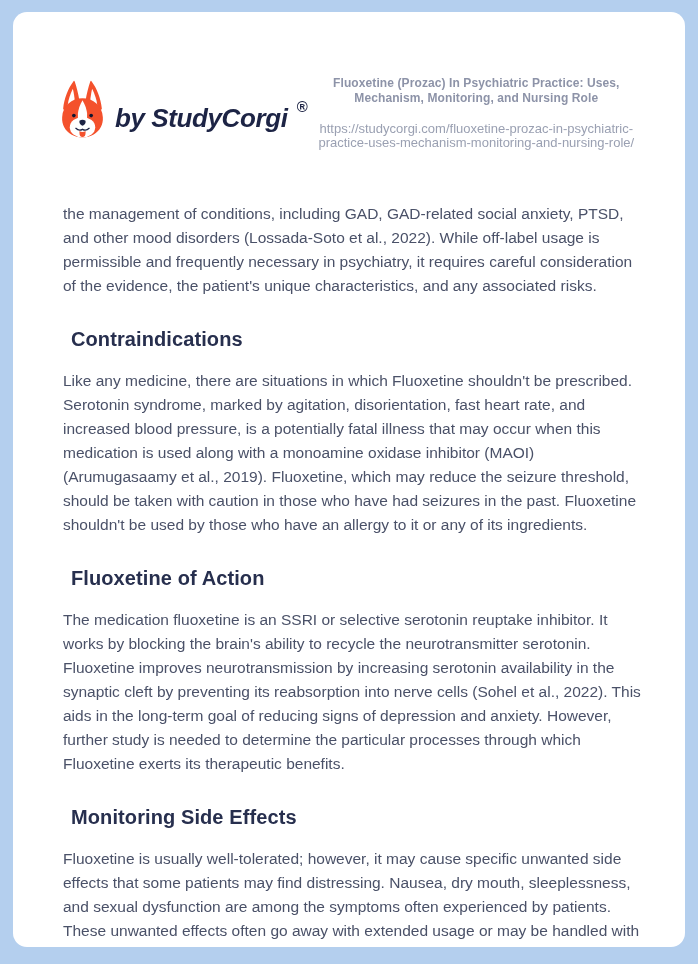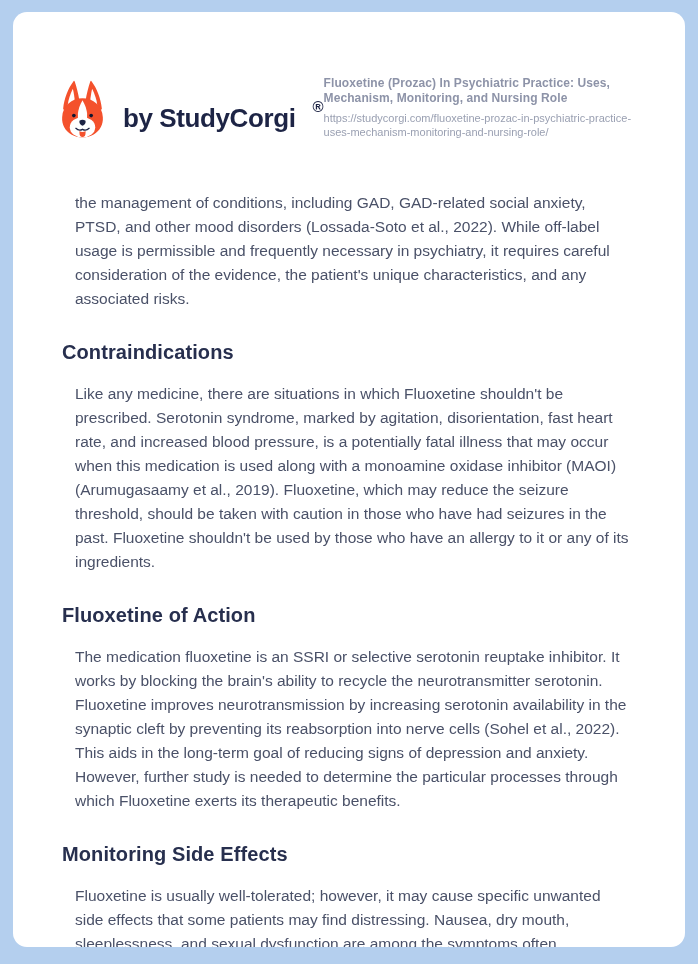--- a/index.html
+++ b/index.html
@@ -27,78 +27,79 @@
 
   
   .header {
     display: flex;
     justify-content: space-between;
     align-items: flex-start;
   }
   .brand {
     display: flex;
     align-items: flex-end;
-    gap: 17px;
+    gap: 9px;
     margin-top: 12px;
     cursor: pointer;
+    font-style: italic;
   }
   .logo-icon svg { width: 47px; height: 58px; display: block; }
   .brand-text {
     font-size: 26px;
     font-weight: bold;
     color: var(--brand_navy, #1d2445);
     letter-spacing: -0.4px;
     line-height: 1;
     padding-bottom: 7px;
     white-space: nowrap;
   }
   .brand-reg {
     font-size: 15px;
     font-weight: bold;
     color: var(--brand_navy, #1d2445);
     line-height: 1;
     margin-bottom: 24px;
   }
   .title-block {
     width: 350px;
-    text-align: left;
+    text-align: center;
     margin-top: 8px;
   }
   .doc-title {
     font-size: 12px;
     font-weight: bold;
     line-height: 15px;
     color: var(--title_gray, #8d93a8);
     letter-spacing: 0.1px;
   }
   .doc-url {
-    font-size: 11px;
+    font-size: 13px;
     line-height: 14px;
     color: var(--url_gray, #9aa0b2);
-    margin-top: 5px;
+    margin-top: 16px;
     overflow-wrap: anywhere;
     cursor: pointer;
   }
 
   
   .article {
     margin-top: 52px;
     max-width: 598px;
     color: var(--body_slate, #4a5168);
     font-size: 15.5px;
     line-height: 24px;
   }
-  .article p { margin: 16px; }
+  .article p { margin: 4px; }
   .article h2 {
     font-size: 20px;
     font-weight: bold;
     line-height: 24px;
     color: var(--heading_navy, #272f4e);
     letter-spacing: 0.1px;
-    margin: 29px 0 18px 3px;
+    margin: 29px 0 18px 12px;
   }
 </style>
 </head>
 <body>
 
 <div class="page">
   <div class="card">
 
     <header class="header">
       <div class="brand">

